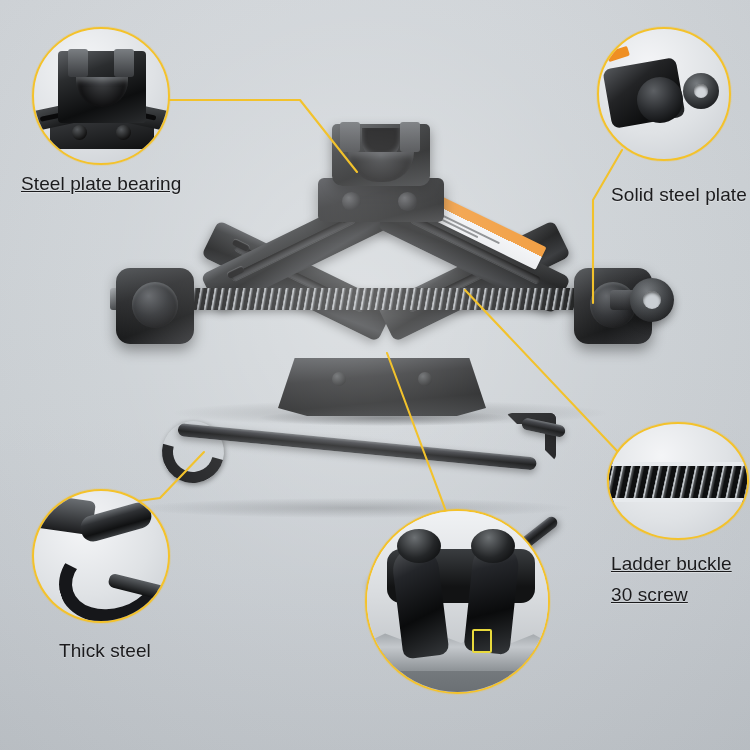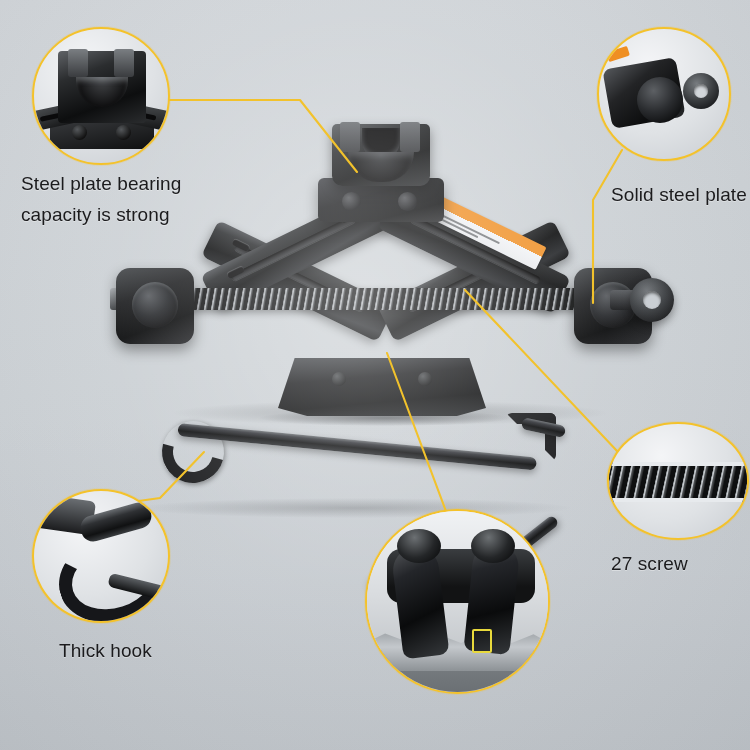--- a/index.html
+++ b/index.html
@@ -43,21 +43,21 @@
   
   .label {
     position: absolute;
     color: #1b1b1d;
     font-size: 19px;
     line-height: 30px;
     letter-spacing: 0.1px;
     white-space: nowrap;
     text-shadow: 0 1px 0 rgba(255,255,255,0.35);
   }
-  .label.two-line { line-height: 31px; }
+  .label.two-line { line-height: 31px; text-decoration: underline; }
 
   #label-steel-plate { left: 21px;  top: 168px; }
   #label-solid-shaft { left: 611px; top: 180px; }
   #label-ladder      { left: 611px; top: 548px; }
   #label-hook        { left: 59px;  top: 636px; }
   #label-teeth       { left: 338px; top: 697px; }
 
   
   #jack {
     position: absolute;
@@ -613,25 +613,25 @@
       <div class="zt-tooth a"></div>
       <div class="zt-tooth b"></div>
       <div class="zt-cap a"></div>
       <div class="zt-cap b"></div>
       <div class="zt-yellow"></div>
     </div>
   </div>
 
   <div class="label two-line" id="label-steel-plate">
     <div>Steel plate bearing</div>
-    <div>capacity is strong</div>
   </div>
 
   <div class="label" id="label-solid-shaft">Solid steel plate</div>
 
   <div class="label two-line" id="label-ladder">
-    <div>27 screw</div>
-  </div>
-
-  <div class="label" id="label-hook">Thick hook</div>
+    <div>Ladder buckle</div>
+    <div>30 screw</div>
+  </div>
+
+  <div class="label" id="label-hook">Thick steel</div>
 
 
 </div>
 
 </body></html>

